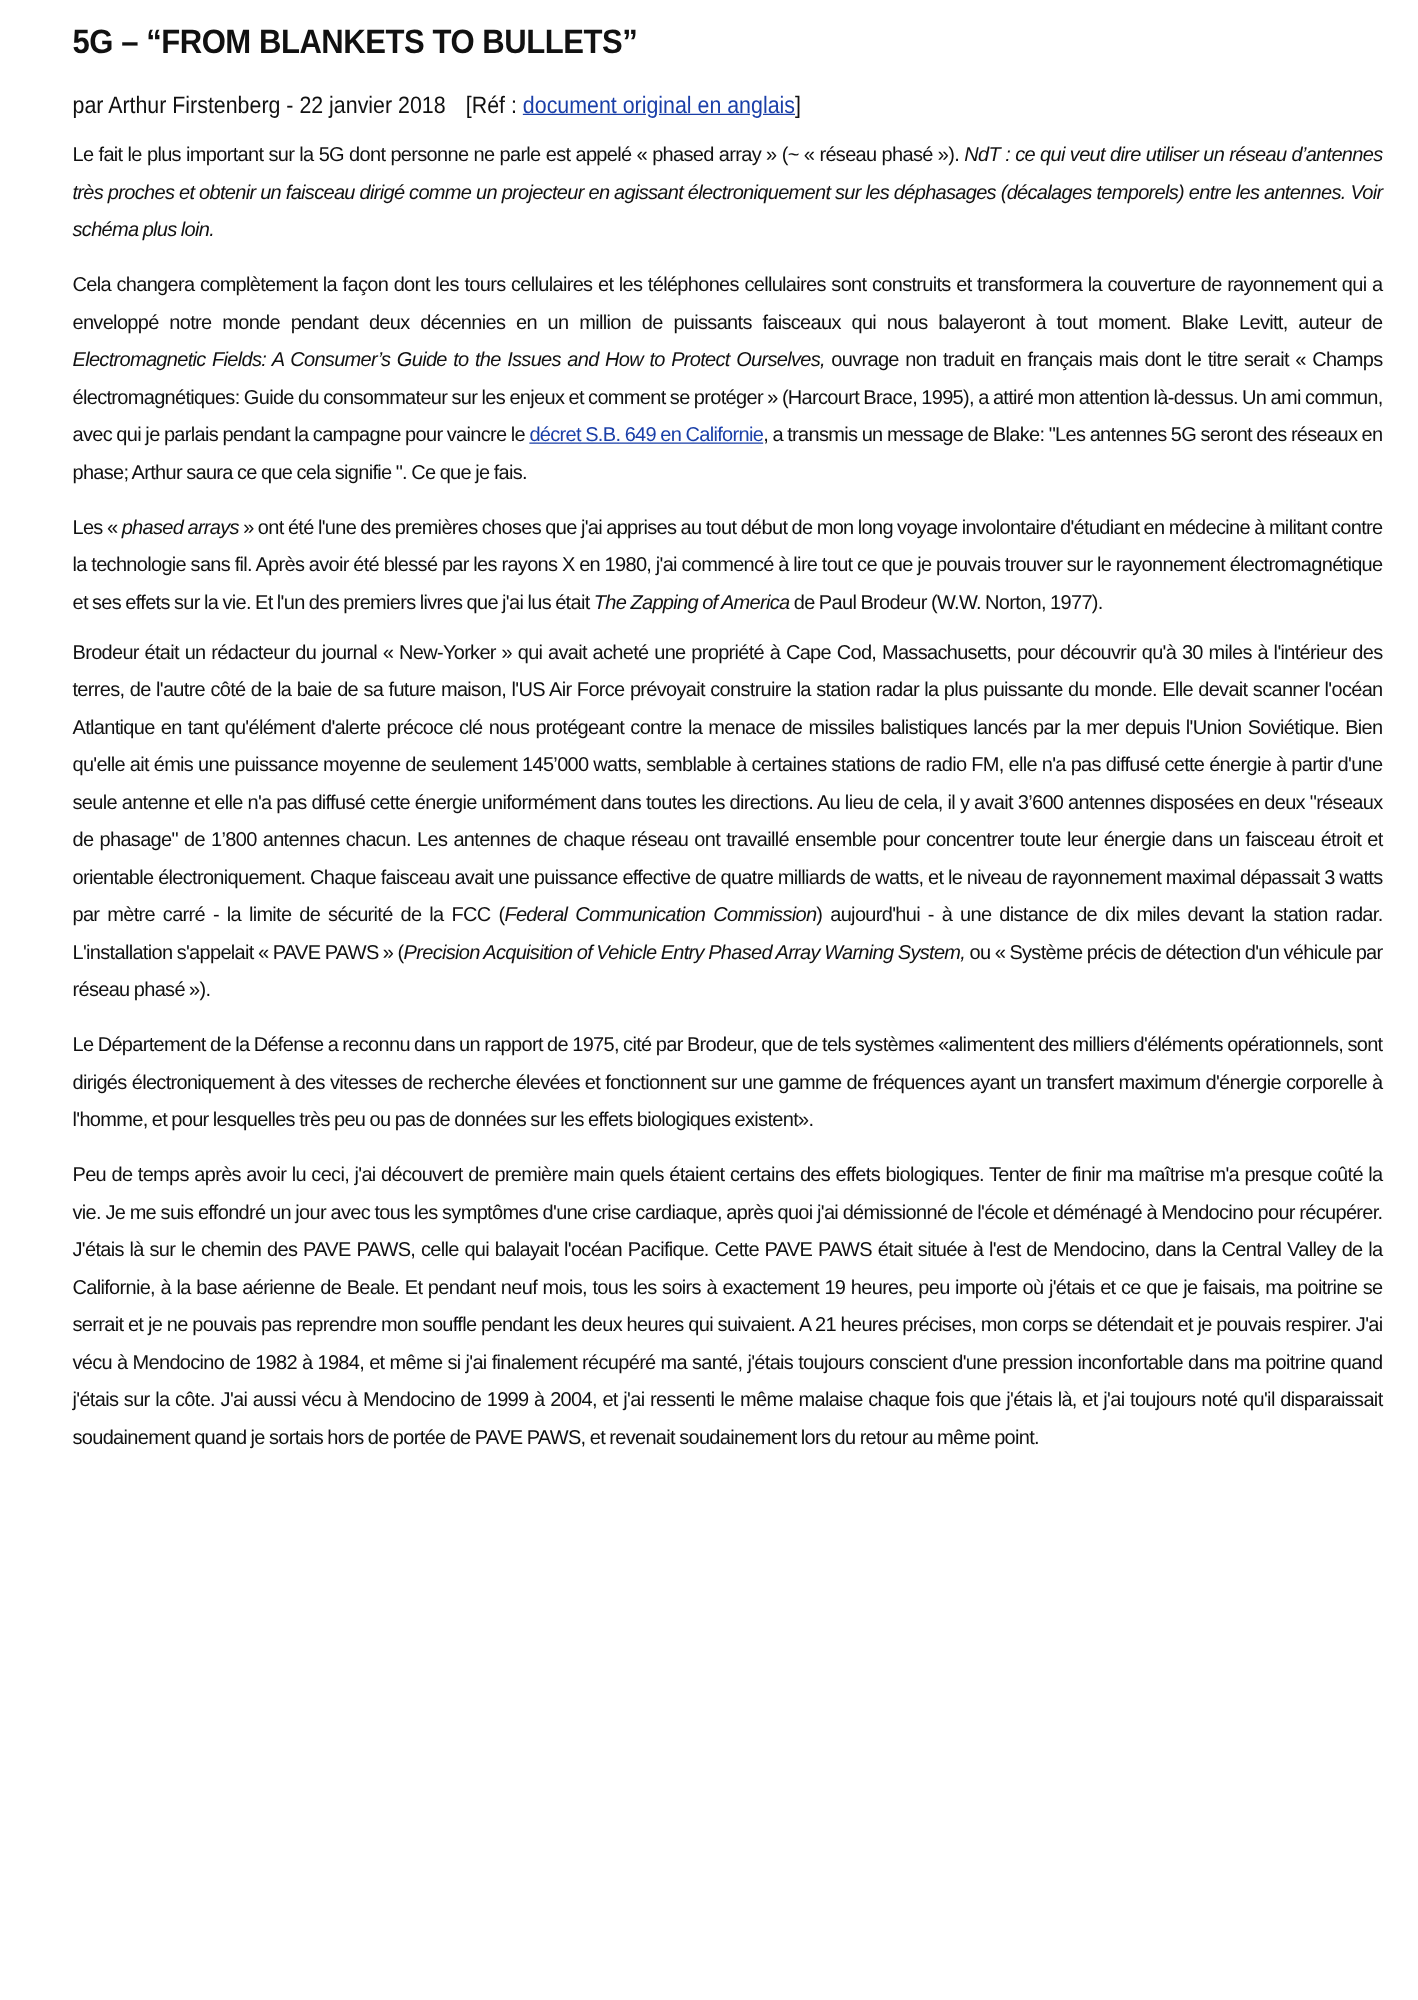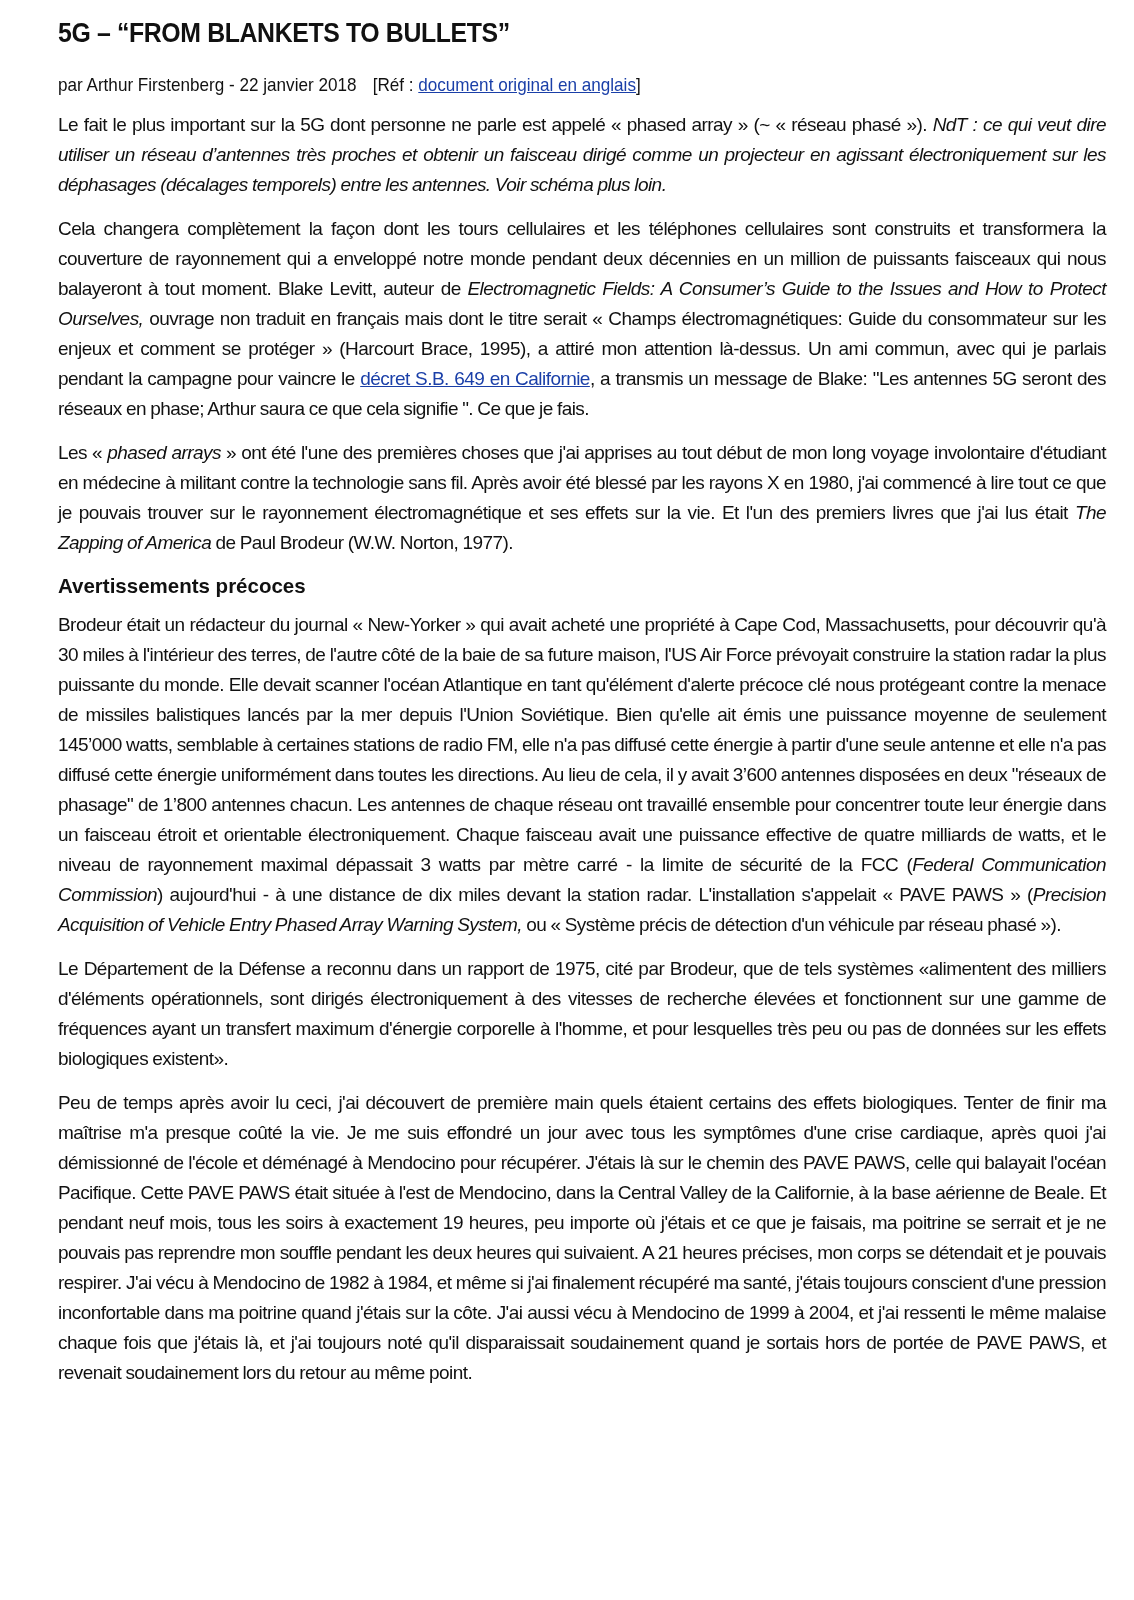--- a/index.html
+++ b/index.html
@@ -14,21 +14,21 @@
     font-weight: bold; font-size: 27px; letter-spacing: -0.4px;
     margin: 0; line-height: 38px; transform: scaleX(0.92); transform-origin: left;
   }
   .byline {
     font-size: 19px; line-height: 26px; margin-top: 20px;
     transform: scaleX(0.9); transform-origin: left; white-space: nowrap;
   }
   .byline .ref { margin-left: 18px; }
   a.link { color: #1a3fa8; text-decoration: underline; }
   p.body {
-    font-size: 19px; line-height: 30px; margin: 0;
+    font-size: 16px; line-height: 30px; margin: 0;
     text-align: justify; letter-spacing: -0.55px; word-spacing: -0.5px;
   }
   .p1 { margin-top: 12px !important; }
   .p2, .p3, .p5, .p6, .p7 { margin-top: 14px !important; }
   .h2 {
     font-family: "Liberation Sans", sans-serif;
     font-weight: bold; font-size: 20.5px; line-height: 28px;
     margin: 14px 0 0 0;
   }
   .p4 { margin-top: 10px !important; }
@@ -43,20 +43,19 @@
   <div class="byline">
     <span>par Arthur Firstenberg - 22 janvier 2018</span><span class="ref"><span>[Réf : </span><a class="link" href="#">document original en anglais</a><span>]</span></span>
   </div>
 
   <p class="body p1"><span>Le fait le plus important sur la 5G dont personne ne parle est appelé « phased array » (~ « réseau phasé »). </span><i>NdT : ce qui veut dire utiliser un réseau d’antennes très proches et obtenir un faisceau dirigé comme un projecteur en agissant électroniquement sur les déphasages (décalages temporels) entre les antennes. Voir schéma plus loin.</i></p>
 
   <p class="body p2"><span>Cela changera complètement la façon dont les tours cellulaires et les téléphones cellulaires sont construits et transformera la couverture de rayonnement qui a enveloppé notre monde pendant deux décennies en un million de puissants faisceaux qui nous balayeront à tout moment. Blake Levitt, auteur de </span><i>Electromagnetic Fields: A Consumer’s Guide to the Issues and How to Protect Ourselves,</i><span> ouvrage non traduit en français mais dont le titre serait « Champs électromagnétiques: Guide du consommateur sur les enjeux et comment se protéger » (Harcourt Brace, 1995), a attiré mon attention là-dessus. Un ami commun, avec qui je parlais pendant la campagne pour vaincre le </span><a class="link" href="#">décret S.B. 649 en Californie</a><span>, a transmis un message de Blake: "Les antennes 5G seront des réseaux en phase; Arthur saura ce que cela signifie ". Ce que je fais.</span></p>
 
   <p class="body p3"><span>Les « </span><i>phased arrays</i><span> » ont été l'une des premières choses que j'ai apprises au tout début de mon long voyage involontaire d'étudiant en médecine à militant contre la technologie sans fil. Après avoir été blessé par les rayons X en 1980, j'ai commencé à lire tout ce que je pouvais trouver sur le rayonnement électromagnétique et ses effets sur la vie. Et l'un des premiers livres que j'ai lus était </span><i>The Zapping of America</i><span> de Paul Brodeur (W.W. Norton, 1977).</span></p>
 
-  <h2 class="h2">Avertissements précoces</h2>
 
   <p class="body p4"><span>Brodeur était un rédacteur du journal « New-Yorker » qui avait acheté une propriété à Cape Cod, Massachusetts, pour découvrir qu'à 30 miles à l'intérieur des terres, de l'autre côté de la baie de sa future maison, l'US Air Force prévoyait construire la station radar la plus puissante du monde. Elle devait scanner l'océan Atlantique en tant qu'élément d'alerte précoce clé nous protégeant contre la menace de missiles balistiques lancés par la mer depuis l'Union Soviétique. Bien qu'elle ait émis une puissance moyenne de seulement 145’000 watts, semblable à certaines stations de radio FM, elle n'a pas diffusé cette énergie à partir d'une seule antenne et elle n'a pas diffusé cette énergie uniformément dans toutes les directions. Au lieu de cela, il y avait 3’600 antennes disposées en deux "réseaux de phasage" de 1’800 antennes chacun. Les antennes de chaque réseau ont travaillé ensemble pour concentrer toute leur énergie dans un faisceau étroit et orientable électroniquement. Chaque faisceau avait une puissance effective de quatre milliards de watts, et le niveau de rayonnement maximal dépassait 3 watts par mètre carré - la limite de sécurité de la FCC (</span><i>Federal Communication Commission</i><span>) aujourd'hui - à une distance de dix miles devant la station radar. L'installation s'appelait « PAVE PAWS » (</span><i>Precision Acquisition of Vehicle Entry Phased Array Warning System,</i><span> ou « Système précis de détection d'un véhicule par réseau phasé »).</span></p>
 
   <p class="body p5">Le Département de la Défense a reconnu dans un rapport de 1975, cité par Brodeur, que de tels systèmes «alimentent des milliers d'éléments opérationnels, sont dirigés électroniquement à des vitesses de recherche élevées et fonctionnent sur une gamme de fréquences ayant un transfert maximum d'énergie corporelle à l'homme, et pour lesquelles très peu ou pas de données sur les effets biologiques existent».</p>
 
   <p class="body p6">Peu de temps après avoir lu ceci, j'ai découvert de première main quels étaient certains des effets biologiques. Tenter de finir ma maîtrise m'a presque coûté la vie. Je me suis effondré un jour avec tous les symptômes d'une crise cardiaque, après quoi j'ai démissionné de l'école et déménagé à Mendocino pour récupérer. J'étais là sur le chemin des PAVE PAWS, celle qui balayait l'océan Pacifique. Cette PAVE PAWS était située à l'est de Mendocino, dans la Central Valley de la Californie, à la base aérienne de Beale. Et pendant neuf mois, tous les soirs à exactement 19 heures, peu importe où j'étais et ce que je faisais, ma poitrine se serrait et je ne pouvais pas reprendre mon souffle pendant les deux heures qui suivaient. A 21 heures précises, mon corps se détendait et je pouvais respirer. J'ai vécu à Mendocino de 1982 à 1984, et même si j'ai finalement récupéré ma santé, j'étais toujours conscient d'une pression inconfortable dans ma poitrine quand j'étais sur la côte. J'ai aussi vécu à Mendocino de 1999 à 2004, et j'ai ressenti le même malaise chaque fois que j'étais là, et j'ai toujours noté qu'il disparaissait soudainement quand je sortais hors de portée de PAVE PAWS, et revenait soudainement lors du retour au même point.</p>
 </div>
 
 </body></html>

